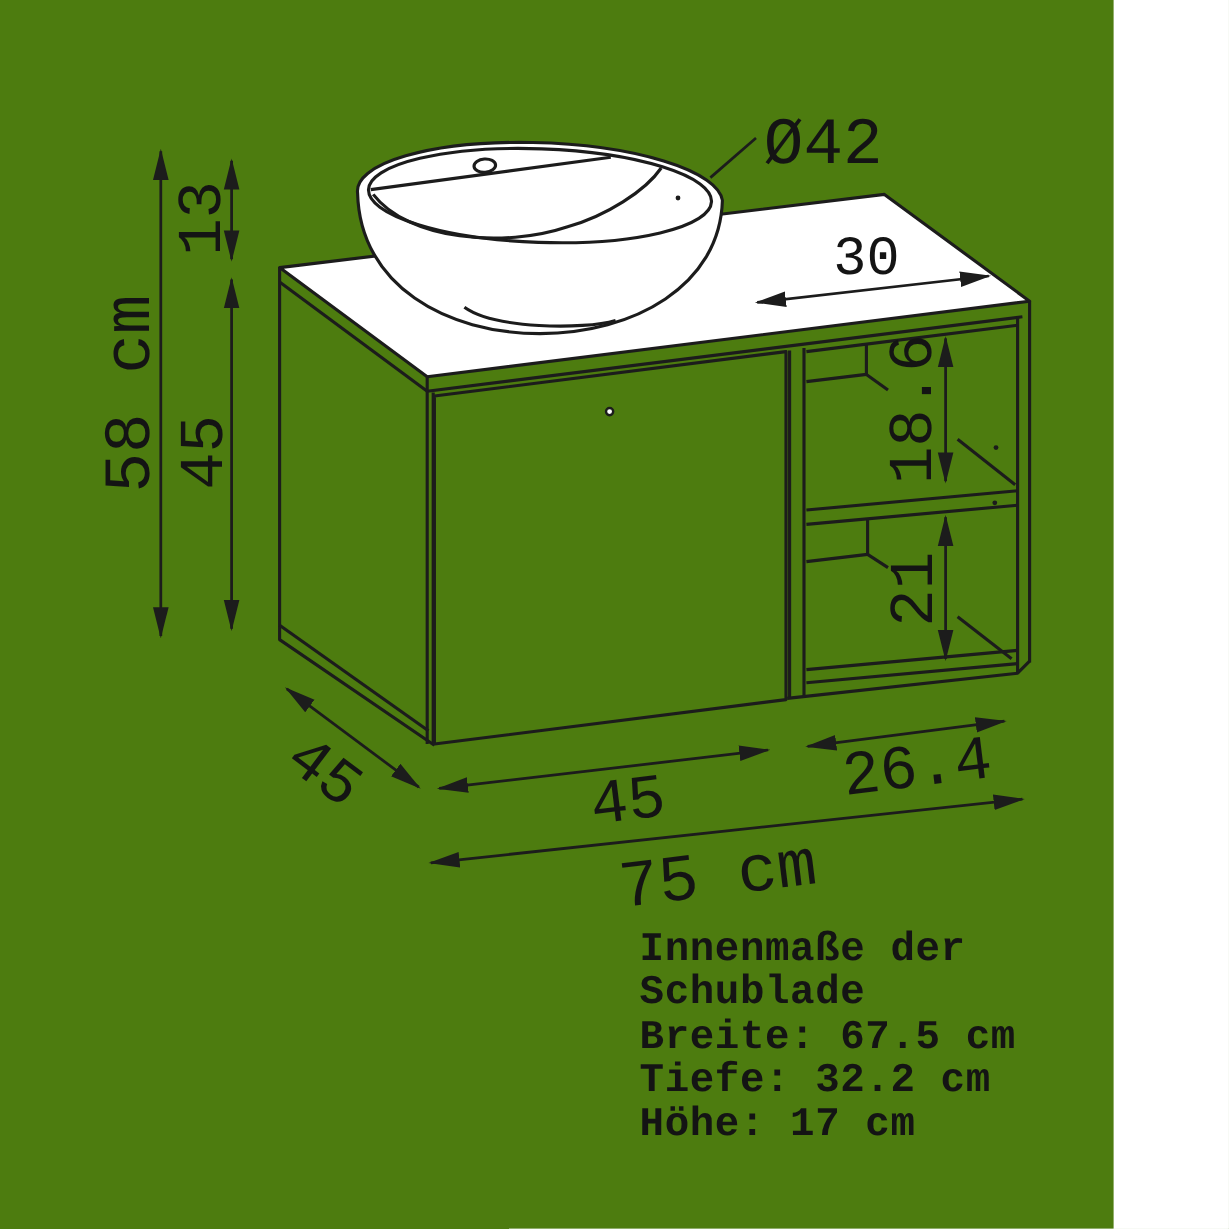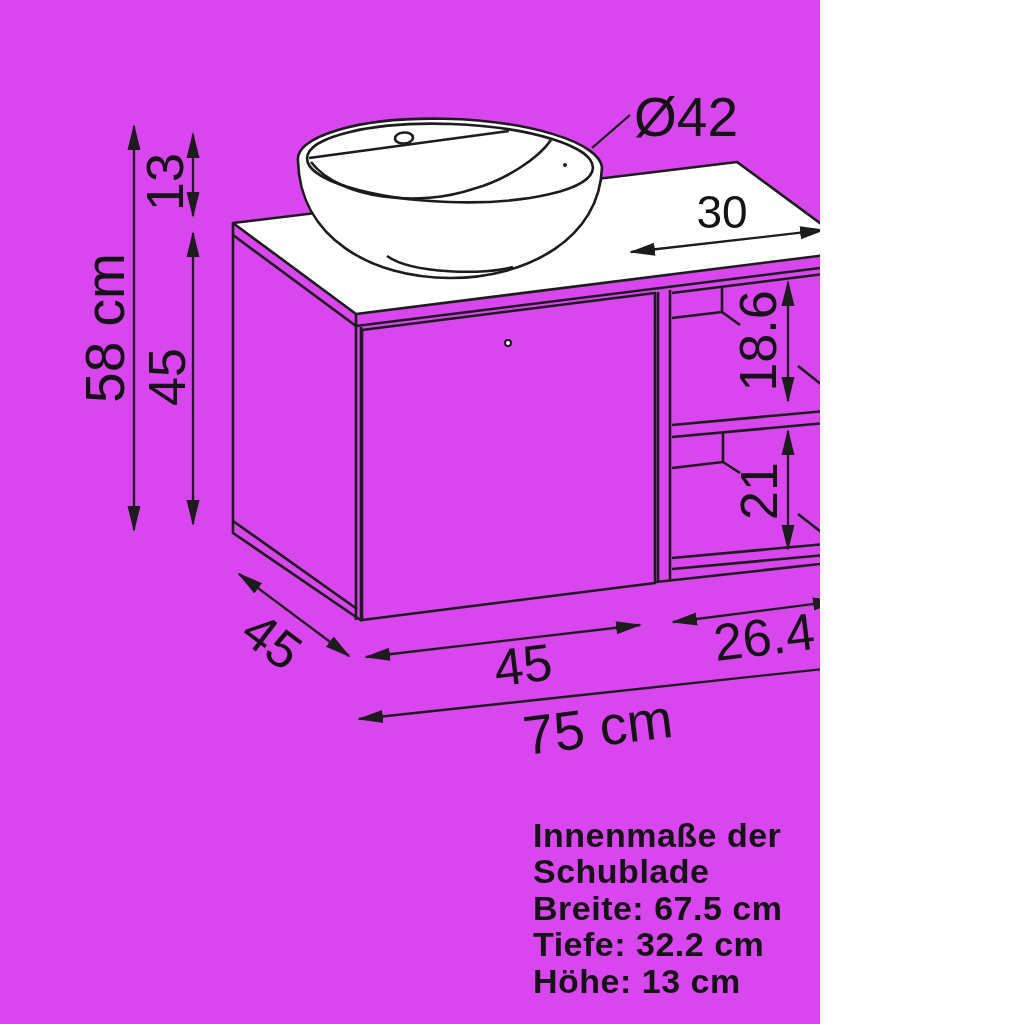--- a/index.html
+++ b/index.html
@@ -1,32 +1,32 @@
 <!DOCTYPE html>
 <html><head>
 <meta charset="utf-8">
 <style>
   html,body{margin:0;padding:0;background:#fff;}
   #canvas{
-    position:relative;width:820px;height:1024px;background:#d946ef;overflow:hidden;
-    font-family:Liberation Sans, sans-serif;
+    position:relative;width:928px;height:1024px;background:#4d7c0f;overflow:hidden;
+    font-family:Liberation Mono, monospace;
   }
   #drawing{position:absolute;left:0;top:0;}
   .ln{fill:none;stroke:#1c1c1c;stroke-width:2.6;stroke-linejoin:round;}
   .lnw{fill:#ffffff;stroke:#1c1c1c;stroke-width:2.6;stroke-linejoin:round;}
   .dim{fill:none;stroke:#1c1c1c;stroke-width:2.3;}
   .arrhead{fill:#1c1c1c;}
   .dimtxt{fill:#141414;font-size:52px;}
   .dimtxt-s{fill:#141414;font-size:46px;}
   .dimtxt-l{fill:#141414;font-size:55px;}
   .mid{text-anchor:middle;}
   .dot{fill:#1c1c1c;stroke:none;}
   .holedot{fill:#fff;stroke:#1c1c1c;stroke-width:2;}
   #note{
-    position:absolute;left:533px;top:817px;color:#141414;
+    position:absolute;left:533px;top:774px;color:#141414;
     font-weight:700;font-size:34px;line-height:36.4px;letter-spacing:0.5px;
   }
 </style>
 </head>
 <body>
 
 <div id="canvas">
 
 <svg id="drawing" width="1024" height="1024" viewBox="0 0 1024 1024">
   <defs>
@@ -144,16 +144,16 @@
       <line class="dim" x1="359" y1="719" x2="852" y2="666" marker-start="url(#arr)" marker-end="url(#arr)"></line>
       <text class="dimtxt-l mid" transform="translate(598,728) rotate(-7)" y="18">75 cm</text>
     </g>
   </g>
 </svg>
 
   <div id="note">
     <div>Innenmaße der Schublade</div>
     <div>Breite: 67.5 cm</div>
     <div>Tiefe: 32.2 cm</div>
-    <div>Höhe: 13 cm</div>
+    <div>Höhe: 17 cm</div>
   </div>
 
 </div>
 
 </body></html>

